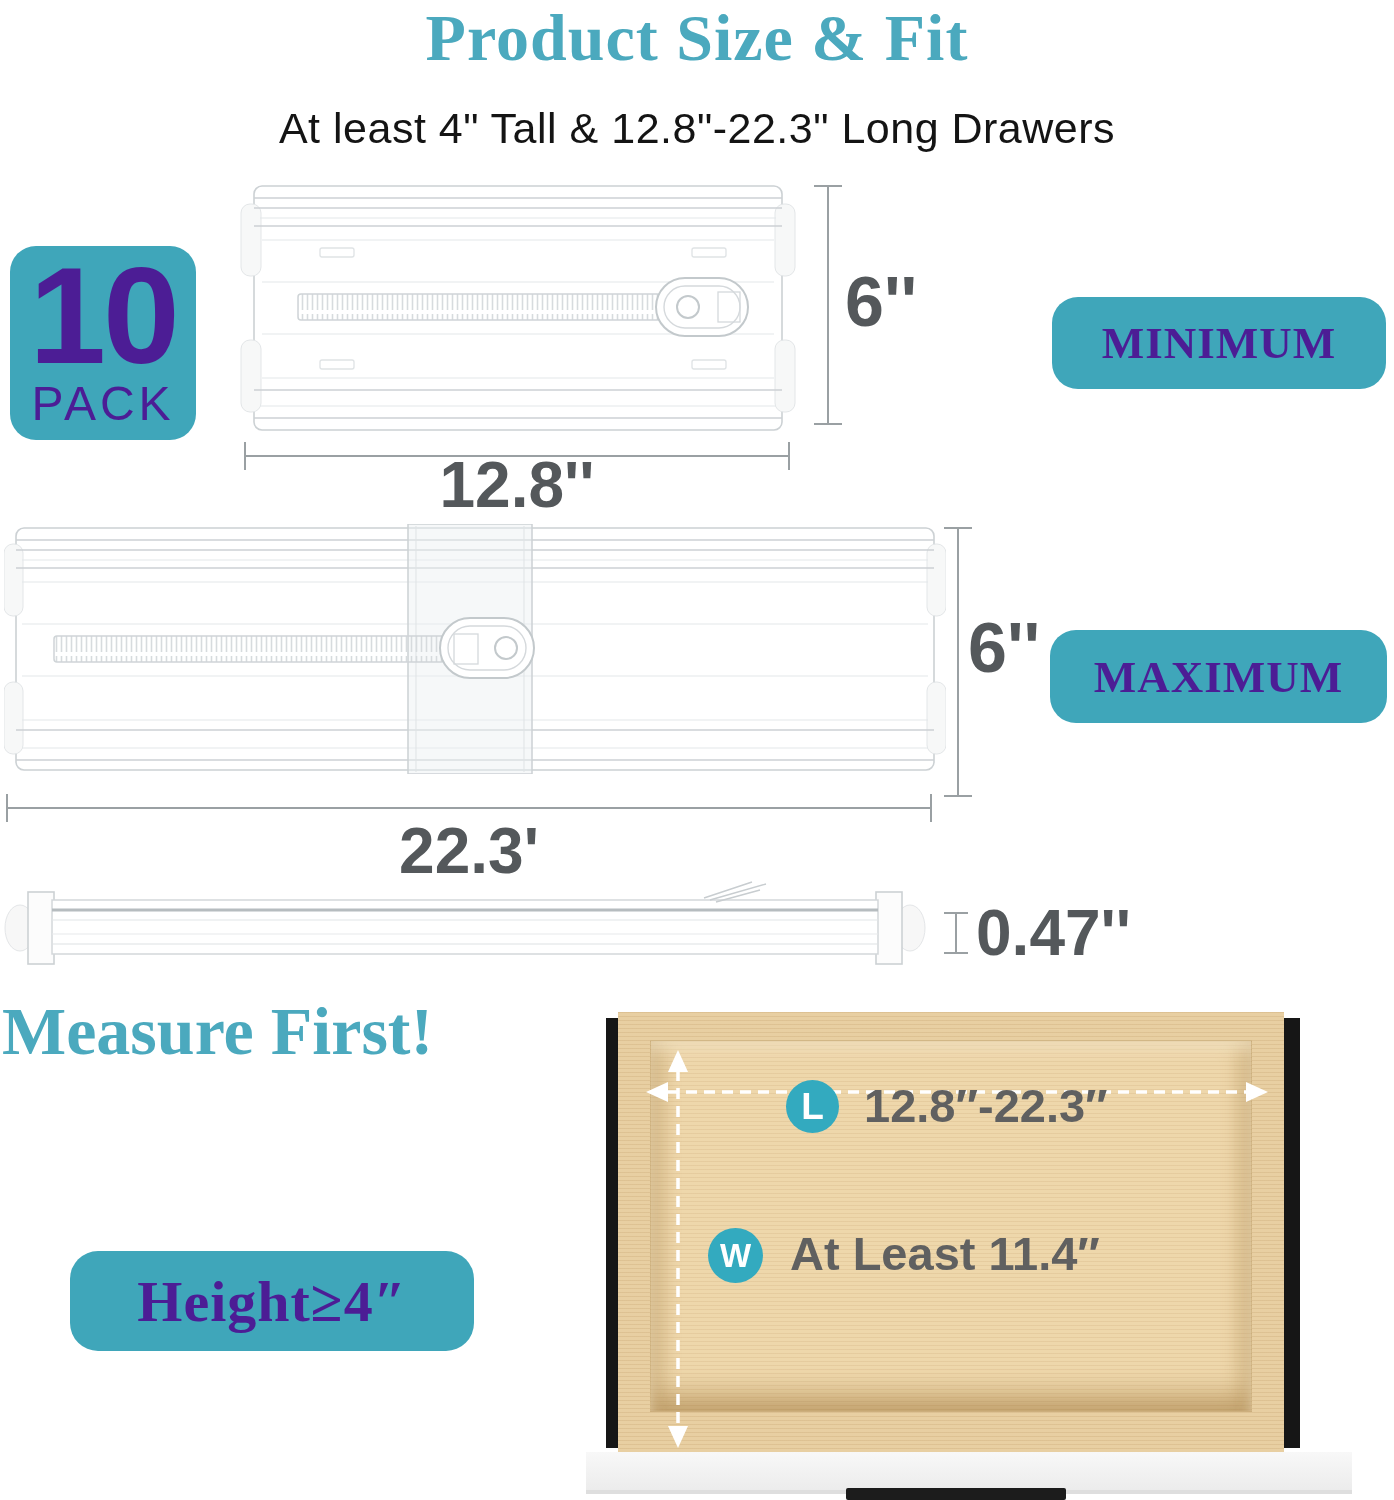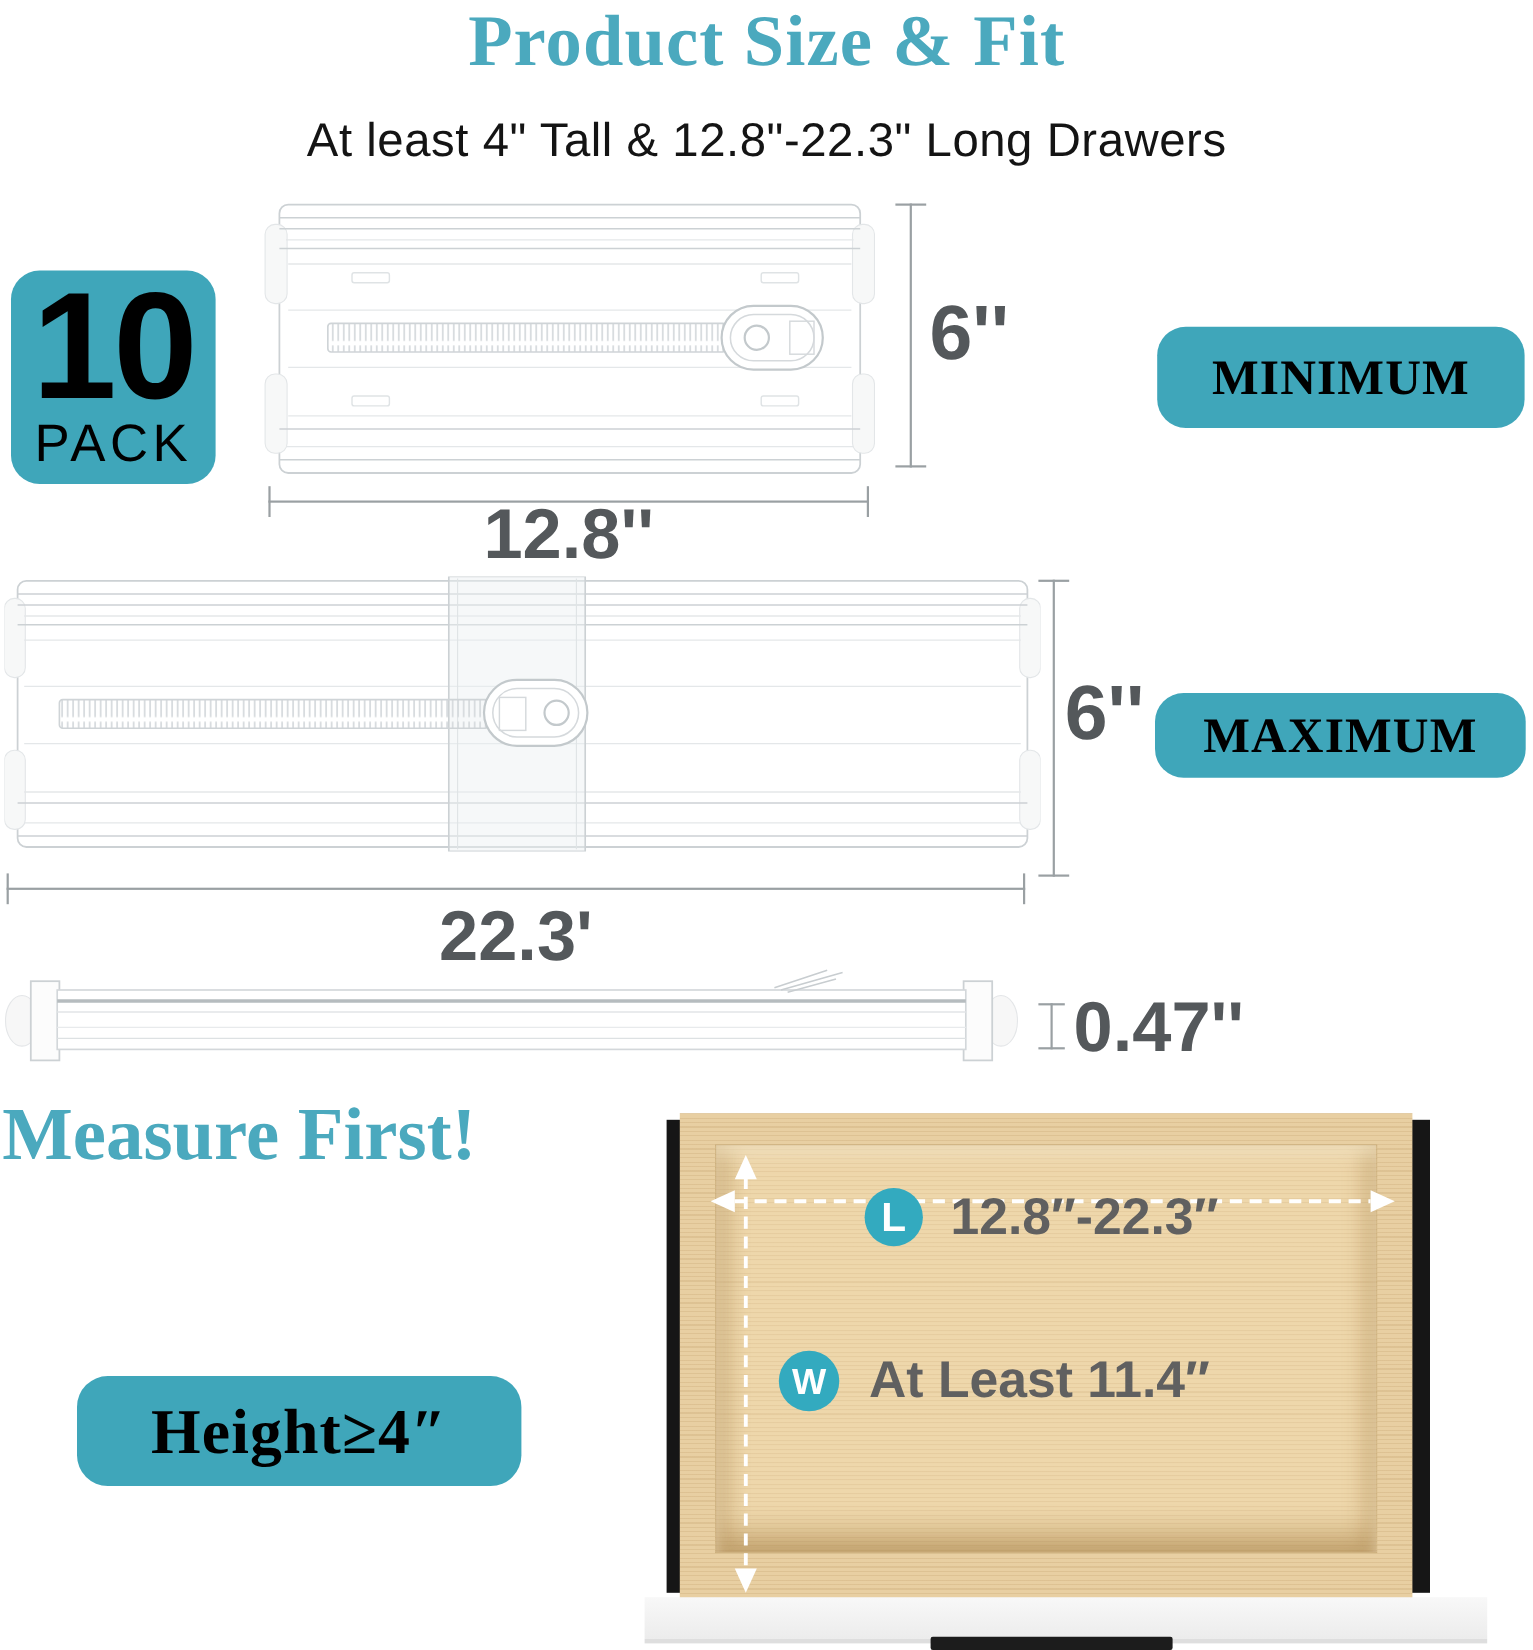--- a/index.html
+++ b/index.html
@@ -11,29 +11,29 @@
   .title{left:0;right:0;top:0;text-align:center;
          font-family:"Liberation Serif",serif;font-weight:700;
          font-size:66px;letter-spacing:1px;color:var(--color-teal_title,#4ba9be);}
   .subtitle{left:0;right:0;top:104px;text-align:center;
             font-size:43px;font-weight:500;color:#141414;letter-spacing:.5px;}
   .measure-heading{left:2px;top:992px;
             font-family:"Liberation Serif",serif;font-weight:700;
             font-size:68px;color:var(--color-teal_title,#4ba9be);}
 
   
-  .teal{background:var(--color-teal_badge,#3fa6ba);color:#000000;}
+  .teal{background:var(--color-teal_badge,#3fa6ba);color:#4c1d95;}
   .pack-badge{left:10px;top:246px;width:186px;height:194px;border-radius:26px;
               display:flex;flex-direction:column;align-items:center;justify-content:center;}
   .pack-count{font-size:138px;font-weight:700;line-height:.88;letter-spacing:-3px;}
   .pack-label{font-size:48px;font-weight:400;letter-spacing:4px;margin-top:0;}
   .pill{border-radius:26px;display:flex;align-items:center;justify-content:center;
         font-weight:700;letter-spacing:1px;font-family:Liberation Serif, serif;}
   .badge-min{left:1052px;top:297px;width:334px;height:92px;font-size:45px;}
-  .badge-max{left:1050px;top:630px;width:337px;height:77px;font-size:45px;}
+  .badge-max{left:1050px;top:630px;width:337px;height:93px;font-size:45px;}
   .badge-height{left:70px;top:1204px;width:404px;height:100px;border-radius:28px;font-size:58px;margin-top:47px;}
 
   
   .dim-text{color:var(--color-dim_text,#54585b);font-weight:700;}
   .vdim .line{position:absolute;left:50%;top:0;bottom:0;width:2px;margin-left:-1px;background:#9aa0a3;}
   .vdim .cap{position:absolute;left:0;right:0;height:2px;background:#9aa0a3;}
   .vdim .cap.t{top:0;} .vdim .cap.b{bottom:0;}
   .hdim .line{position:absolute;top:50%;left:0;right:0;height:2px;margin-top:-1px;background:#9aa0a3;}
   .hdim .cap{position:absolute;top:0;bottom:0;width:2px;background:#9aa0a3;}
   .hdim .cap.l{left:0;} .hdim .cap.r{right:0;}

